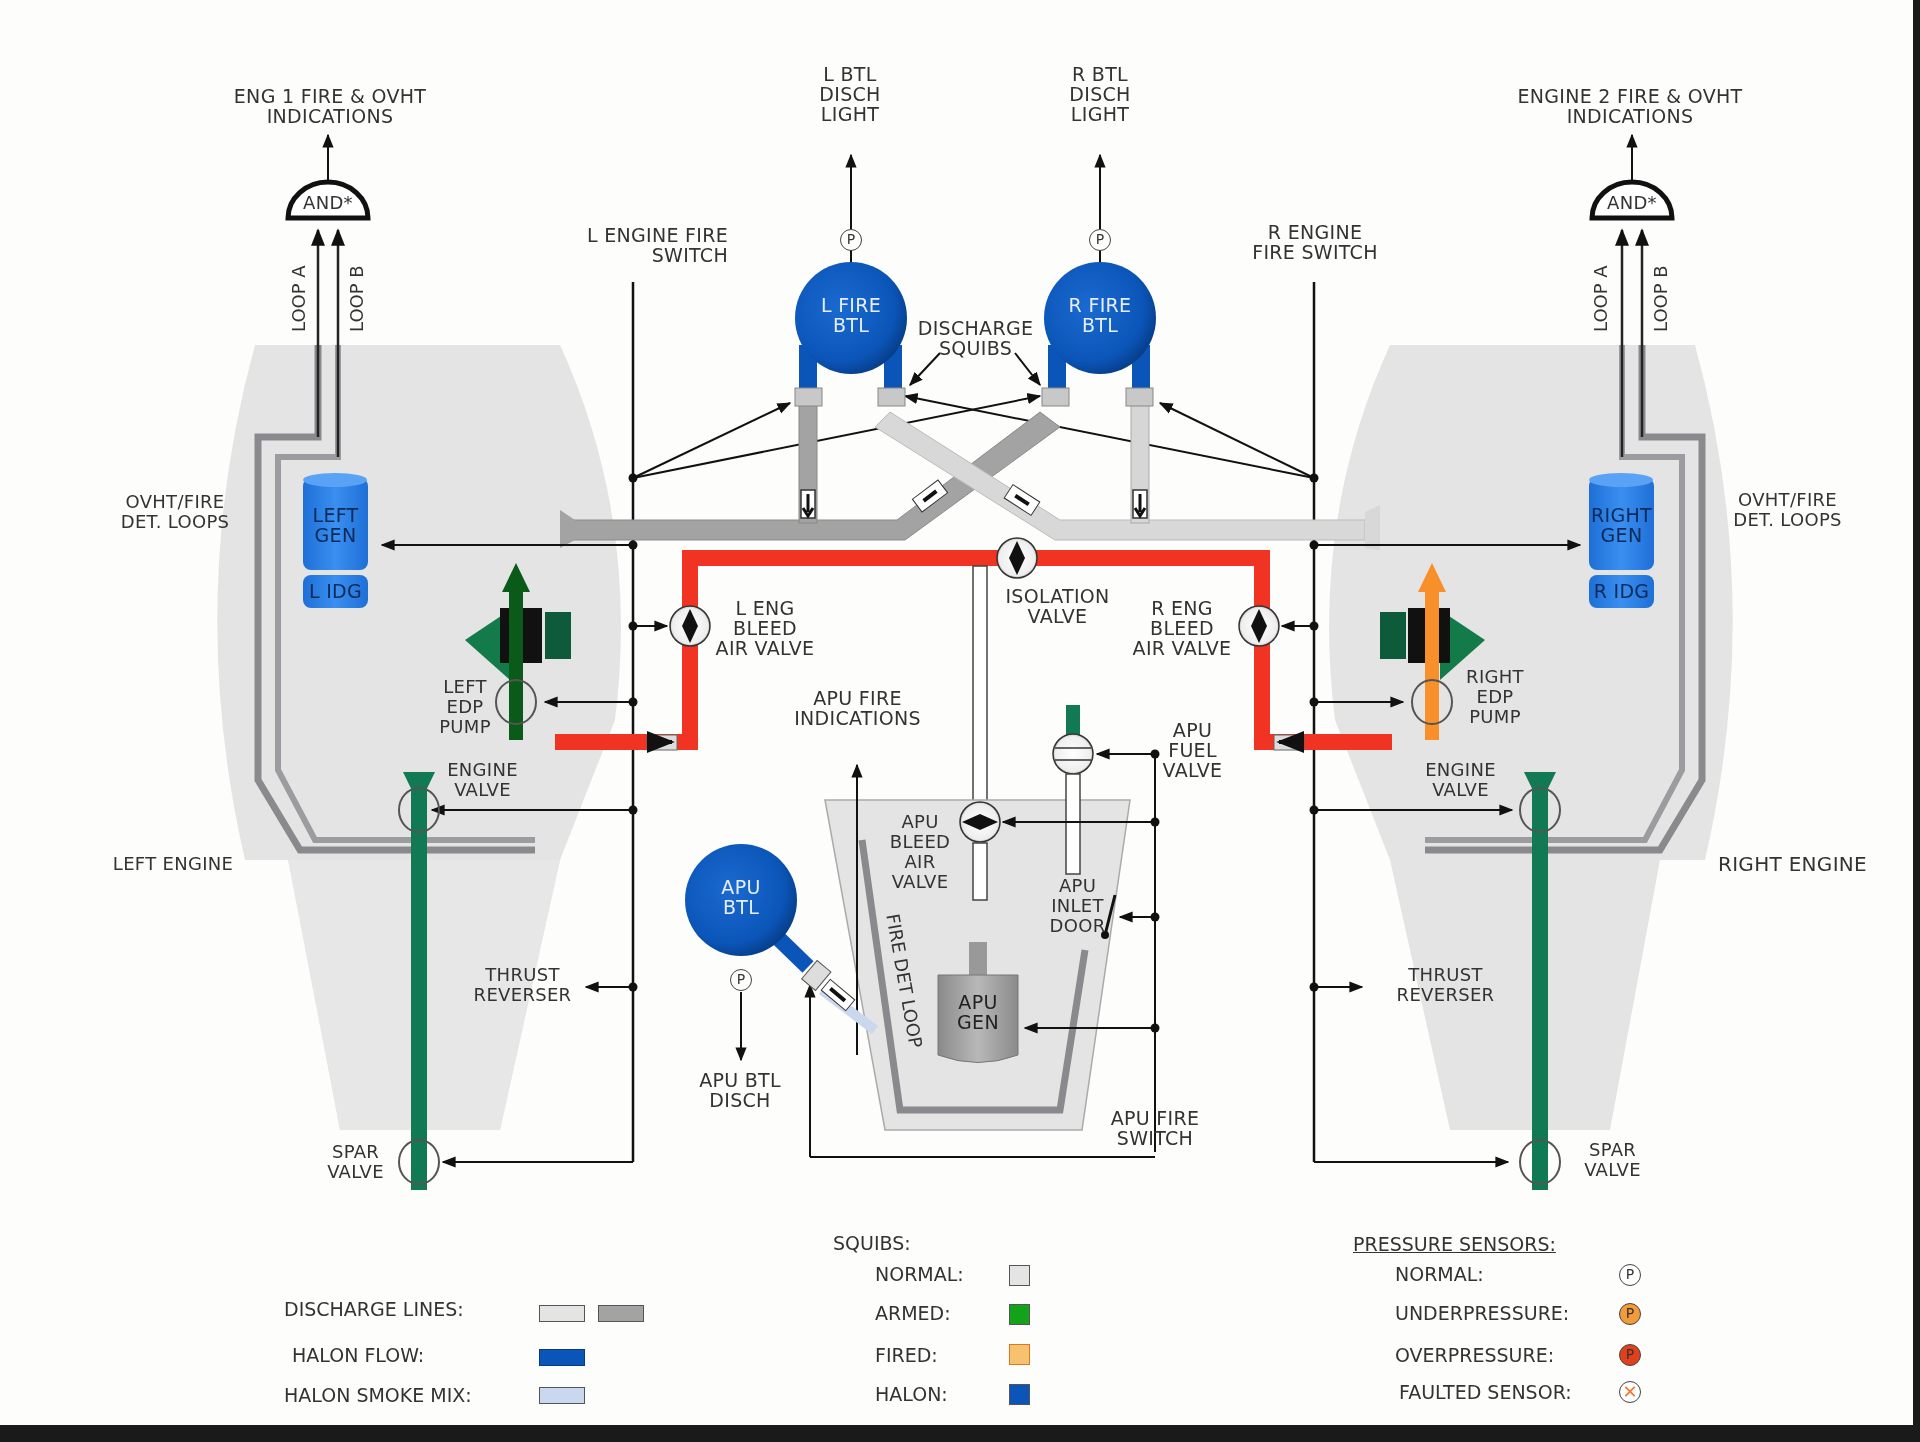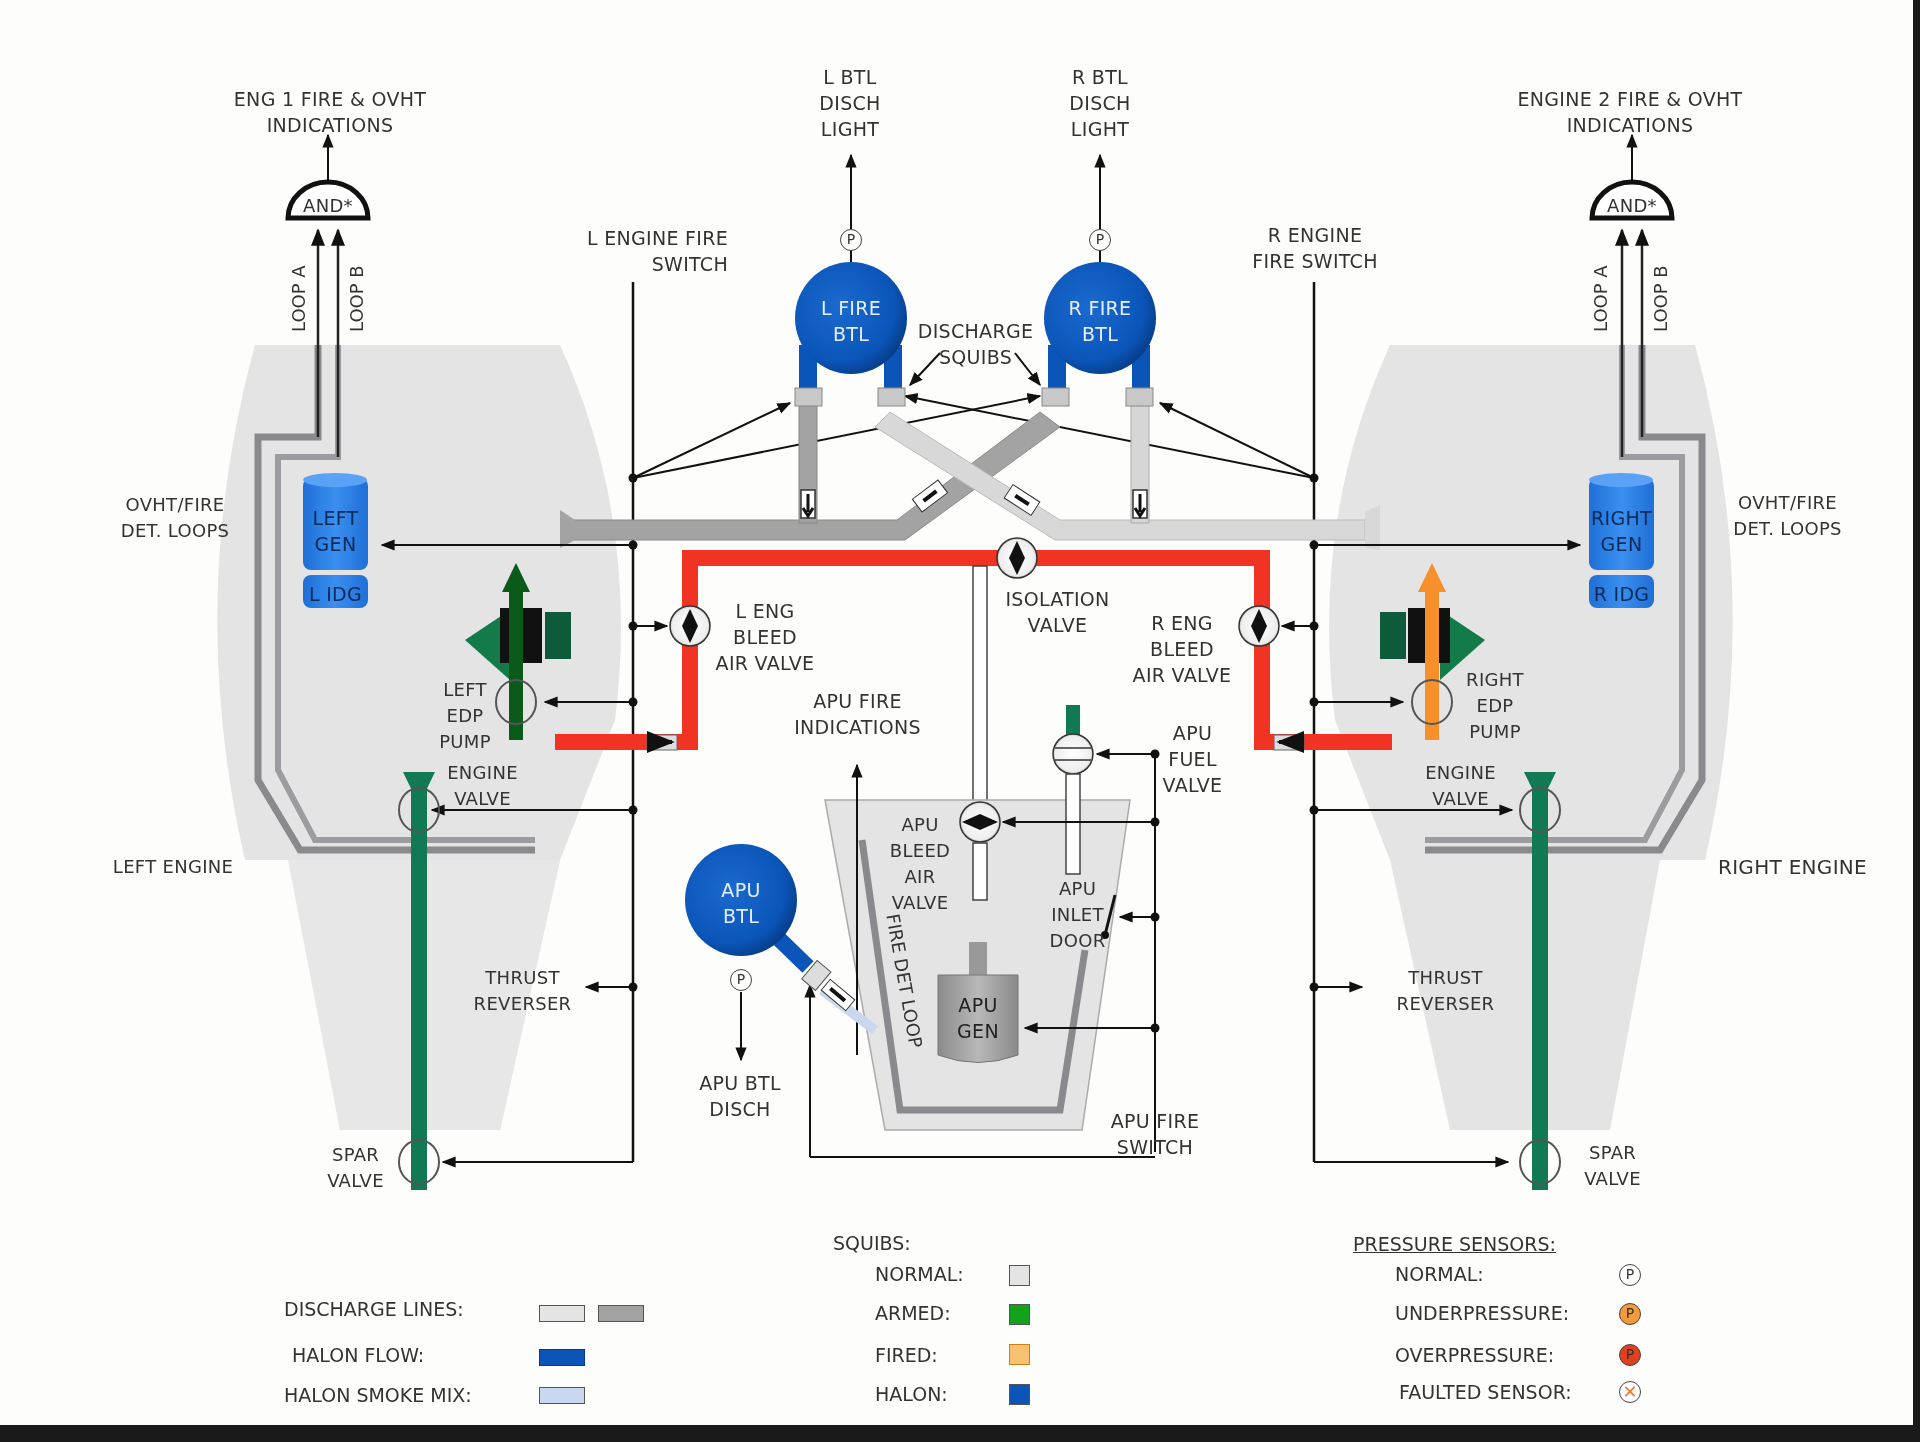--- a/index.html
+++ b/index.html
@@ -1,19 +1,19 @@
 <!DOCTYPE html>
 <html><head>
 <meta charset="utf-8">
 <style>
   html,body{margin:0;padding:0;}
   body{width:1920px;height:1442px;background:#1a1a1a;position:relative;overflow:hidden;font-family:"DejaVu Sans","Liberation Sans",sans-serif;}
   #canvas{position:absolute;left:0;top:0;width:1913px;height:1425px;background:#fdfdfc;}
   svg{position:absolute;left:0;top:0;}
-  .lbl{position:absolute;font-size:19px;color:#333;text-align:center;line-height:26px;white-space:pre;letter-spacing:0.3px;}
+  .lbl{position:absolute;font-size:19px;color:#333;text-align:center;line-height:20px;white-space:pre;letter-spacing:0.3px;}
   .lbl-w{color:#e6eef9;}
   .legend-title{position:absolute;font-size:19px;color:#333;white-space:pre;}
   .legend-lbl{position:absolute;font-size:19px;color:#333;white-space:pre;}
   .sw{position:absolute;border:1.5px solid #555;box-sizing:border-box;}
   .psens{position:absolute;width:22px;height:22px;border-radius:50%;border:1.5px solid #444;box-sizing:border-box;font-size:14px;line-height:19px;text-align:center;color:#333;}
   .vtext{position:absolute;font-size:18px;color:#333;transform:rotate(-90deg);transform-origin:left top;white-space:pre;}
 </style>
 </head>
 <body>
 
@@ -319,21 +319,21 @@
 GEN</div>
 <div class="lbl" style="left:303px;top:581px;width:65px;color:#0a2a5a;">L IDG</div>
 <div class="lbl" style="left:1586px;top:505px;width:71px;color:#0a2a5a;">RIGHT
 GEN</div>
 <div class="lbl" style="left:1589px;top:581px;width:65px;color:#0a2a5a;">R IDG</div>
 <div class="lbl" style="left:985px;top:586px;width:145px;">ISOLATION
 VALVE</div>
 <div class="lbl" style="left:705px;top:598px;width:120px;">L ENG
 BLEED
 AIR VALVE</div>
-<div class="lbl" style="left:1122px;top:598px;width:120px;margin-top:12px;">R ENG
+<div class="lbl" style="left:1122px;top:598px;width:120px;">R ENG
 BLEED
 AIR VALVE</div>
 <div class="lbl" style="left:425px;top:677px;width:80px;font-size:18px;">LEFT
 EDP
 PUMP</div>
 <div class="lbl" style="left:1450px;top:667px;width:90px;font-size:18px;">RIGHT
 EDP
 PUMP</div>
 <div class="lbl" style="left:435px;top:760px;width:95px;font-size:18px;">ENGINE
 VALVE</div>

